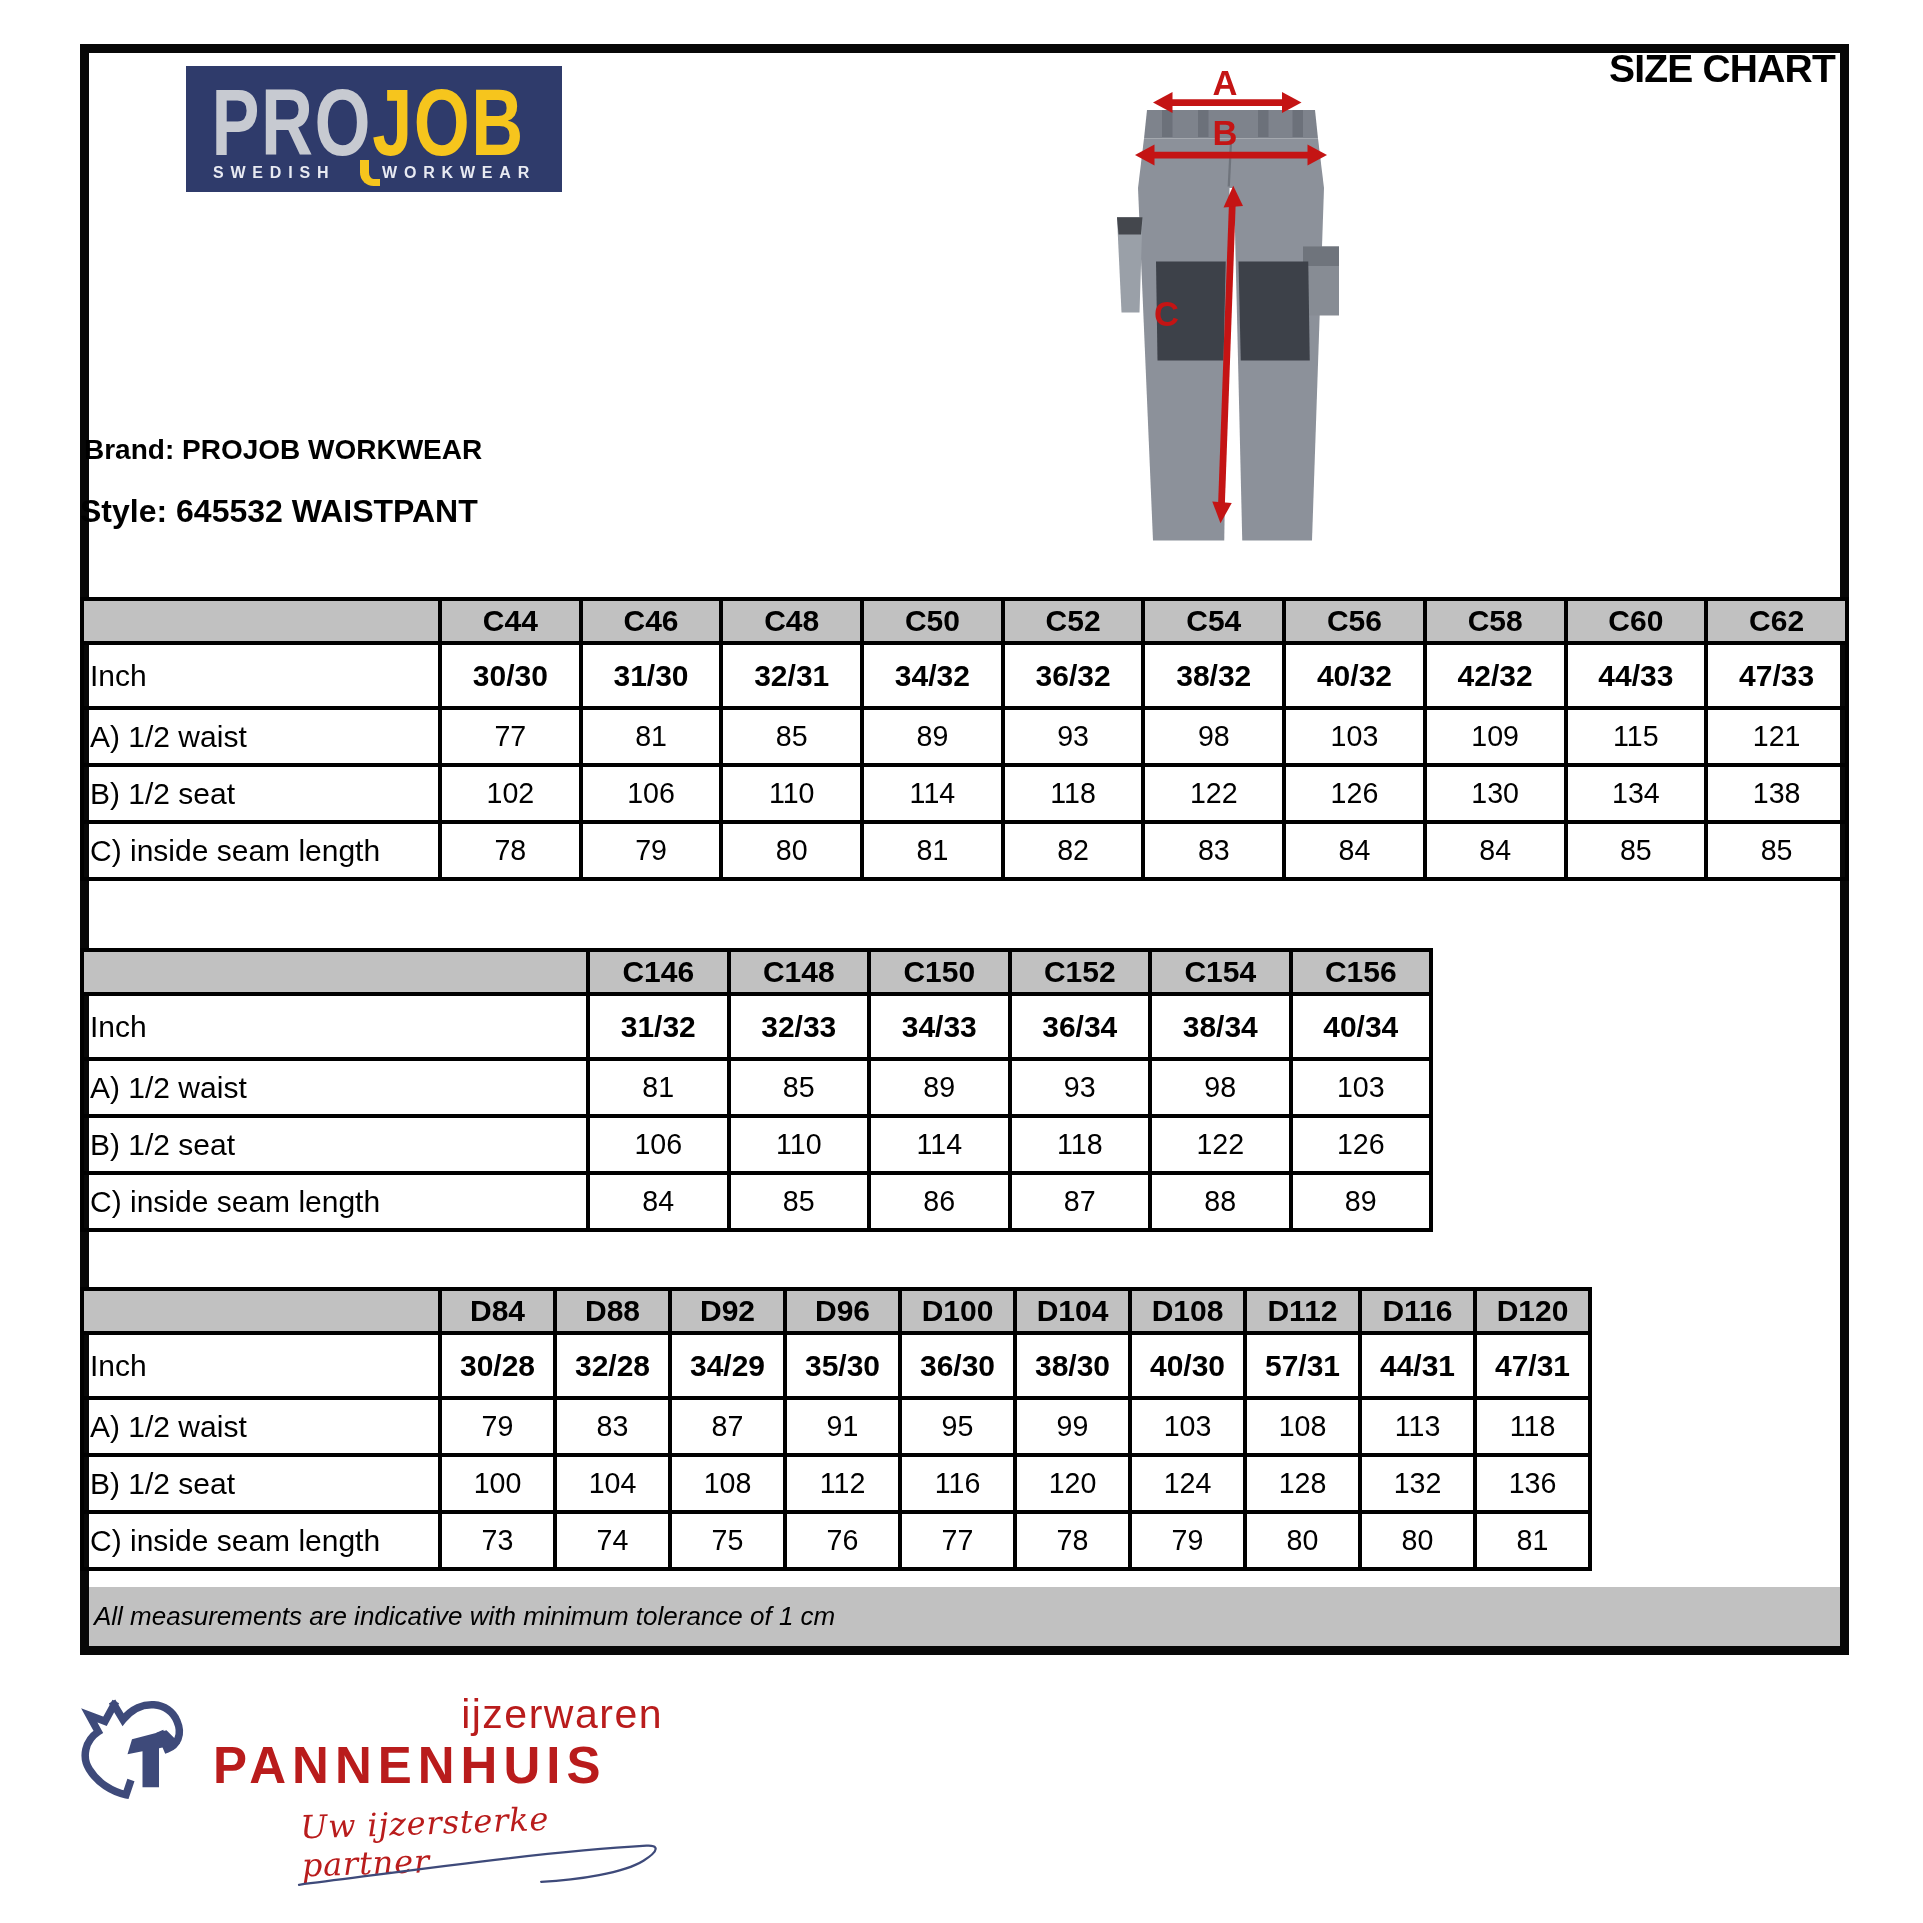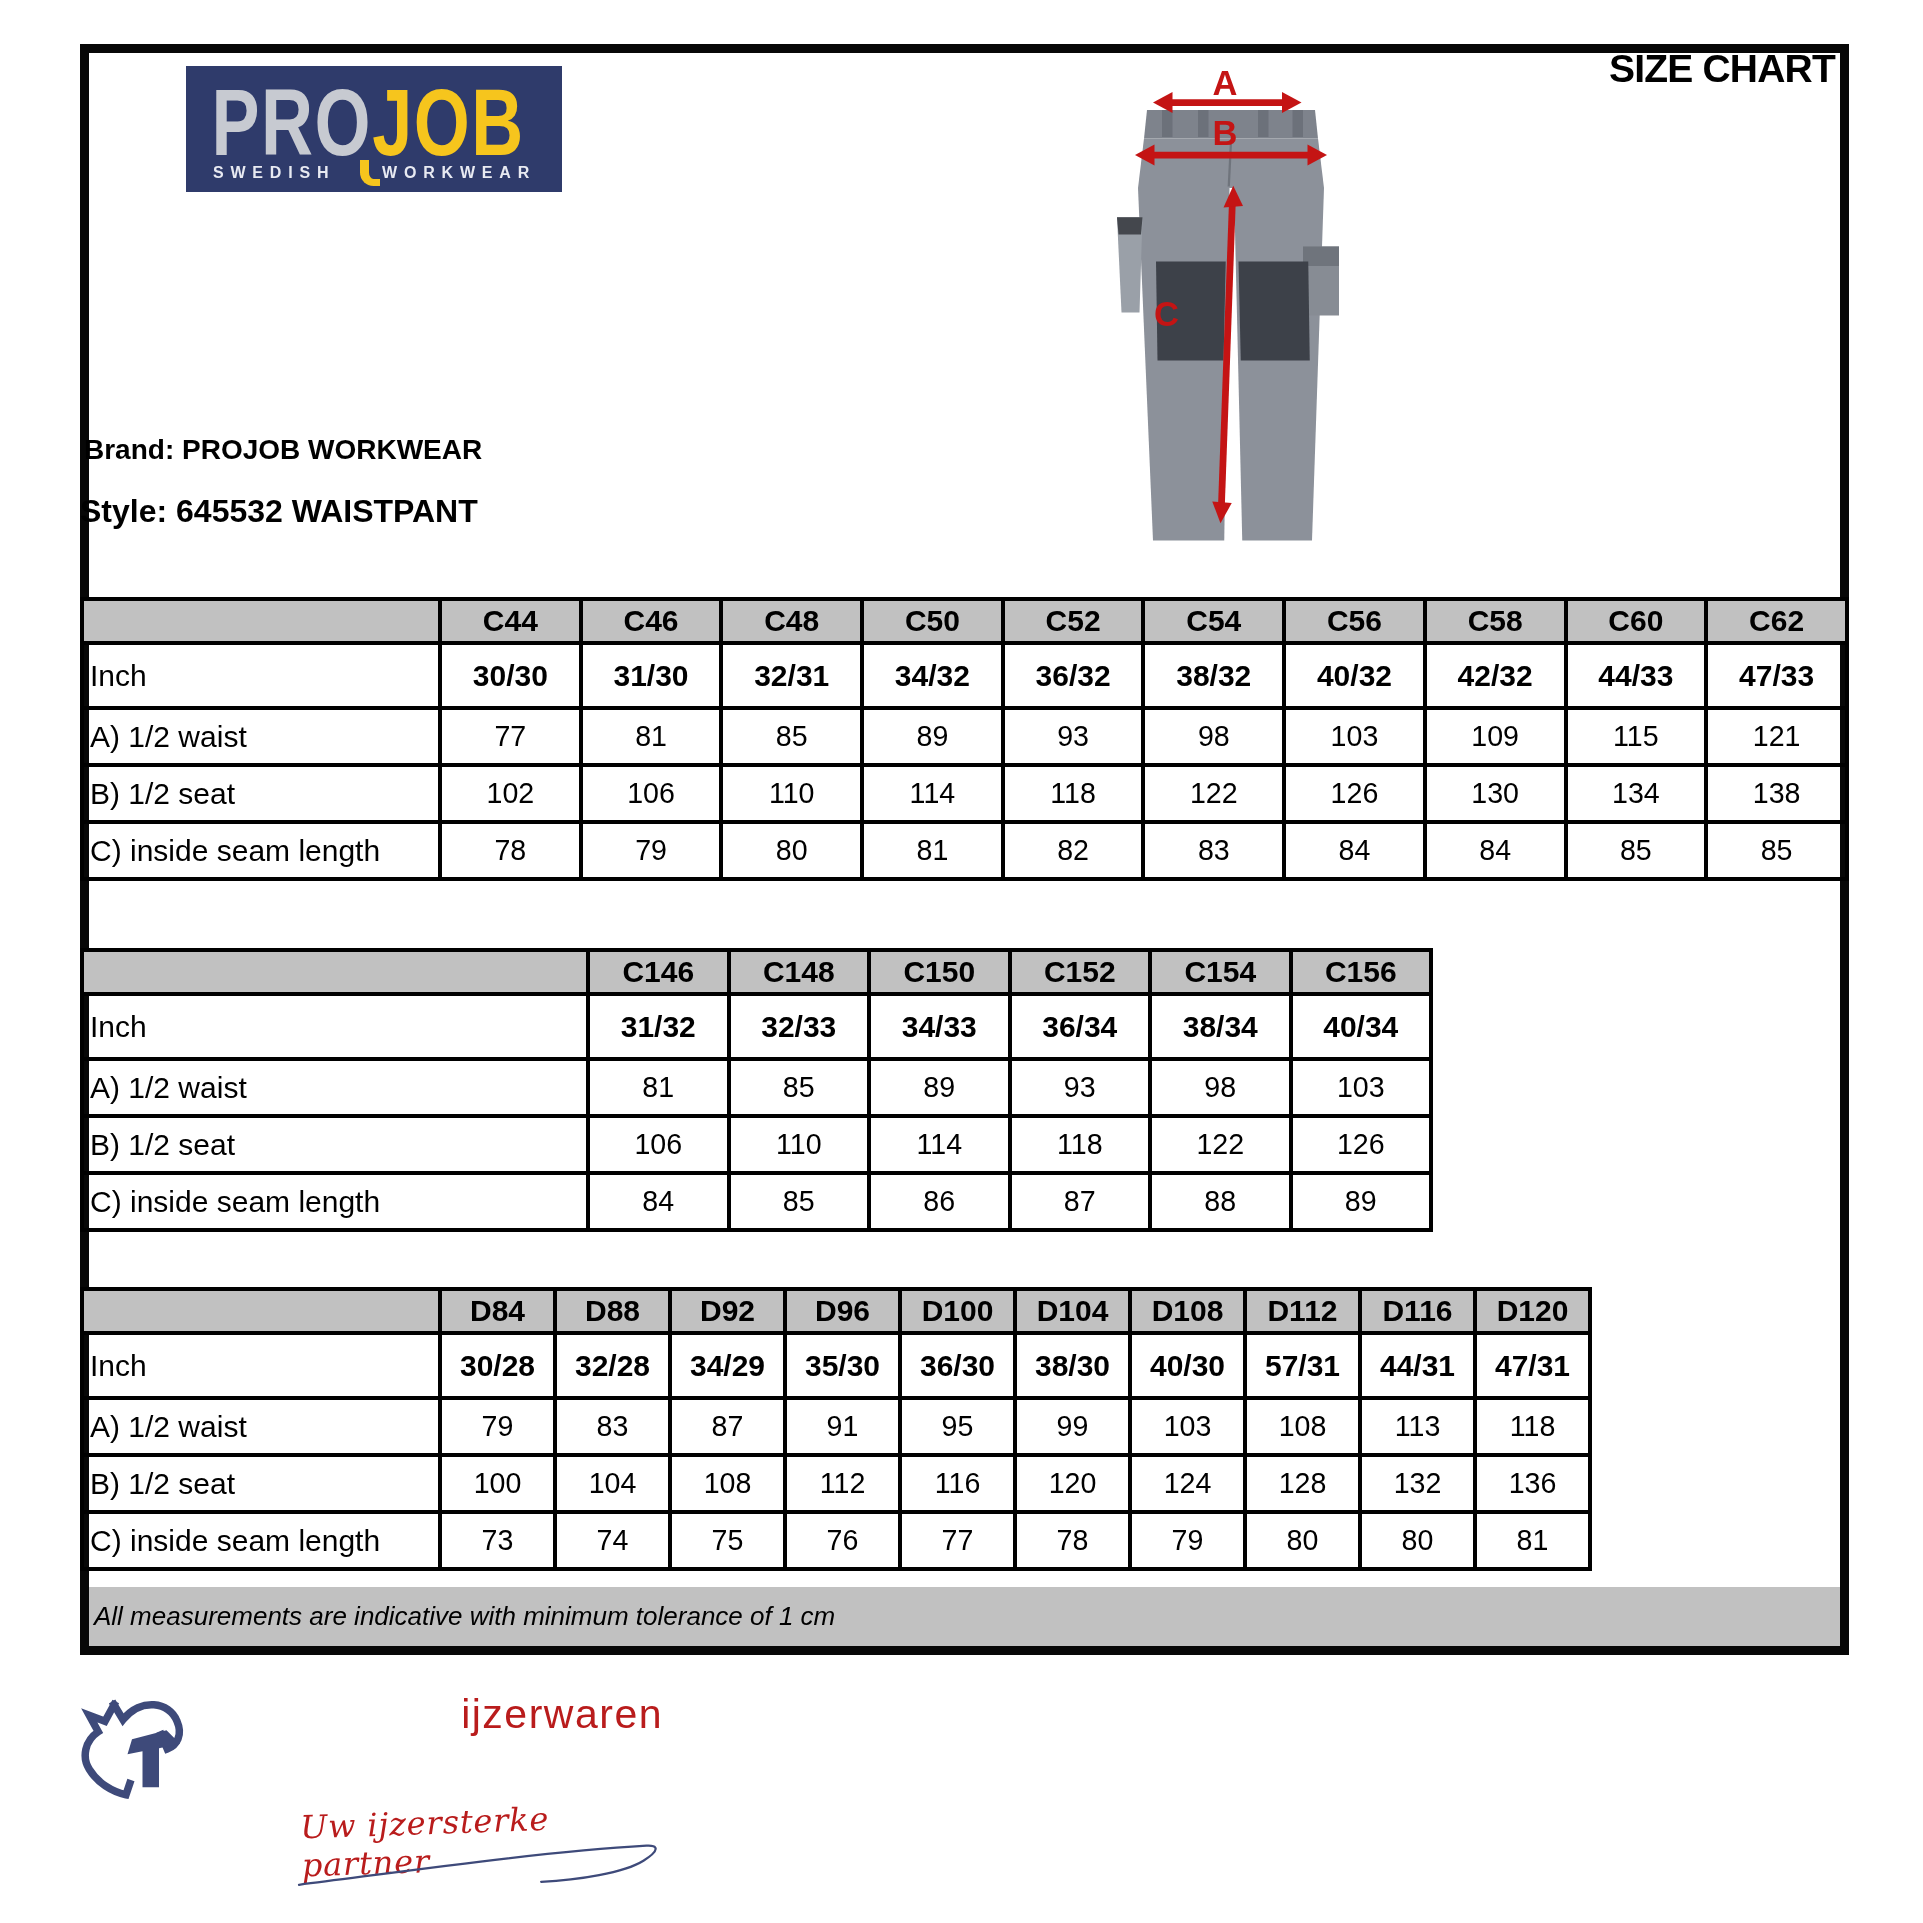--- a/index.html
+++ b/index.html
@@ -371,18 +371,19 @@
 
 <div class="dealer">
   <svg class="dealer-icon" width="114" height="122" viewBox="0 0 152 162">
     <g stroke="#3e4a7a" stroke-width="10" fill="none" stroke-linejoin="miter" stroke-linecap="square">
       <path d="M48 22 L60 42 C84 12 122 18 132 44 C140 62 132 76 119 81 L111 62"></path>
       <path d="M48 22 L36 44 L15 36 L27 58 C9 70 5 92 15 108 C26 126 45 138 64 142 L69 127"></path>
     </g>
     <path d="M72 68 L118 56 L136 74 L108 80 L108 132 L86 132 L86 84 L66 88 Z" fill="#3e4a7a"></path>
   </svg>
   <div class="dealer-top">ijzerwaren</div>
+  <div class="dealer-name">PANNENHUIS</div>
   <div class="dealer-tagline">Uw ijzersterke partner</div>
   <svg class="dealer-swoosh" width="376" height="53" viewBox="0 0 500 70">
     <path d="M8 58 C150 40 330 14 470 6 C486 5 488 12 466 26 C440 42 380 52 330 54" fill="none" stroke="#3e4a7a" stroke-width="3" stroke-linecap="round"></path>
   </svg>
 </div>
 
 
 </body></html>

